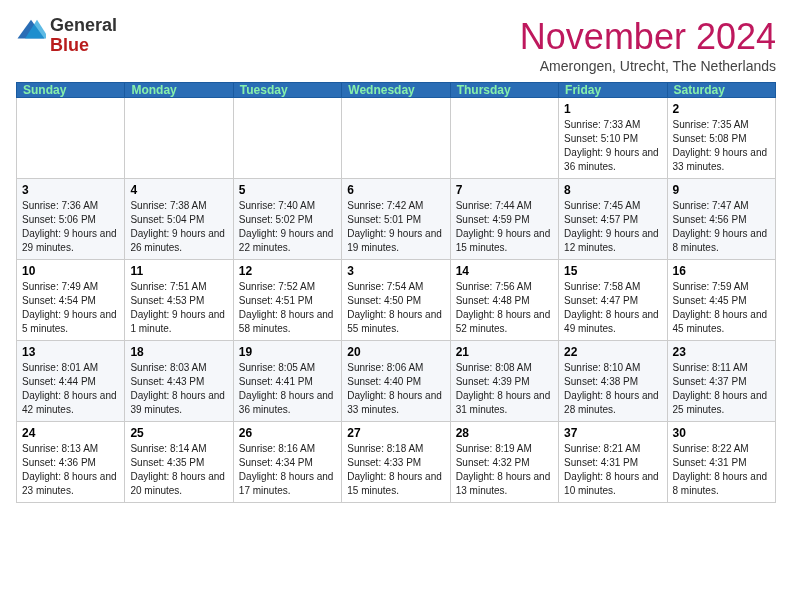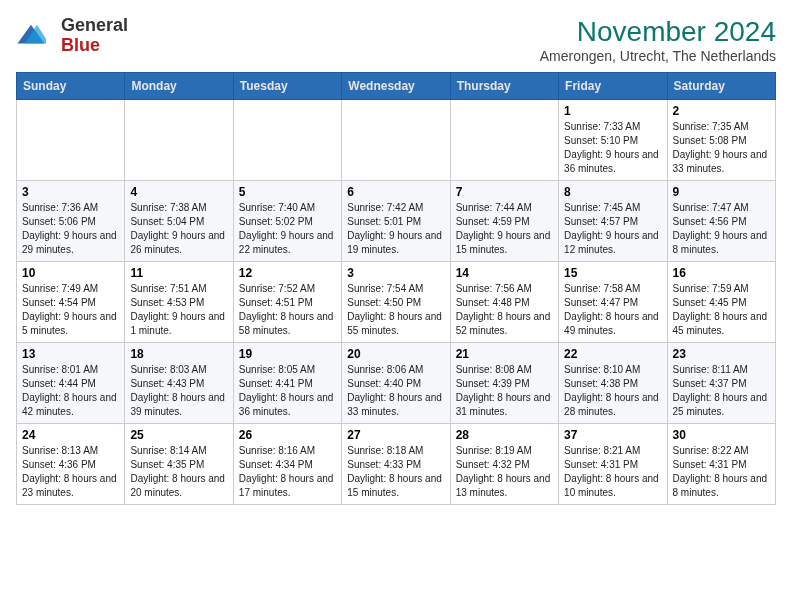--- a/index.html
+++ b/index.html
@@ -11,55 +11,55 @@
       padding: 16px;
     }
     .header-section {
       display: flex;
       justify-content: space-between;
       align-items: flex-start;
       margin-bottom: 8px;
     }
     .logo {
       display: flex;
-      align-items: center;
-      gap: 15px;
+      align-items: flex-start;
+      gap: 4px;
     }
     .logo-text {
       font-size: 18px;
       font-weight: bold;
       line-height: 1.1;
     }
     .logo-text .general { color: #333; }
     .logo-text .blue { color: #b91c1c; }
     .logo-icon {
       width: 30px;
       height: 30px;
     }
     .title-block {
       text-align: right;
     }
     .month-title {
-      font-size: 28px;
+      font-size: 36px;
       font-weight: normal;
-      color: #0f766e;
+      color: #be185d;
     }
     .subtitle {
       font-size: 14px;
       color: #444;
     }
     table {
       width: 100%;
       border-collapse: collapse;
       font-size: 11px;
     }
     thead tr th {
       background-color: #2a6db5;
-      color: #e5e5e5;
-      padding: 6px 6px;
+      color: #86efac;
+      padding: 0 6px;
       text-align: left;
       font-size: 12px;
       font-weight: bold;
       border: 1px solid #1a5a9f;
     }
     tbody tr td {
       border: 1px solid #ccc;
       vertical-align: top;
       padding: 4px 5px;
       width: calc(100% / 7);

